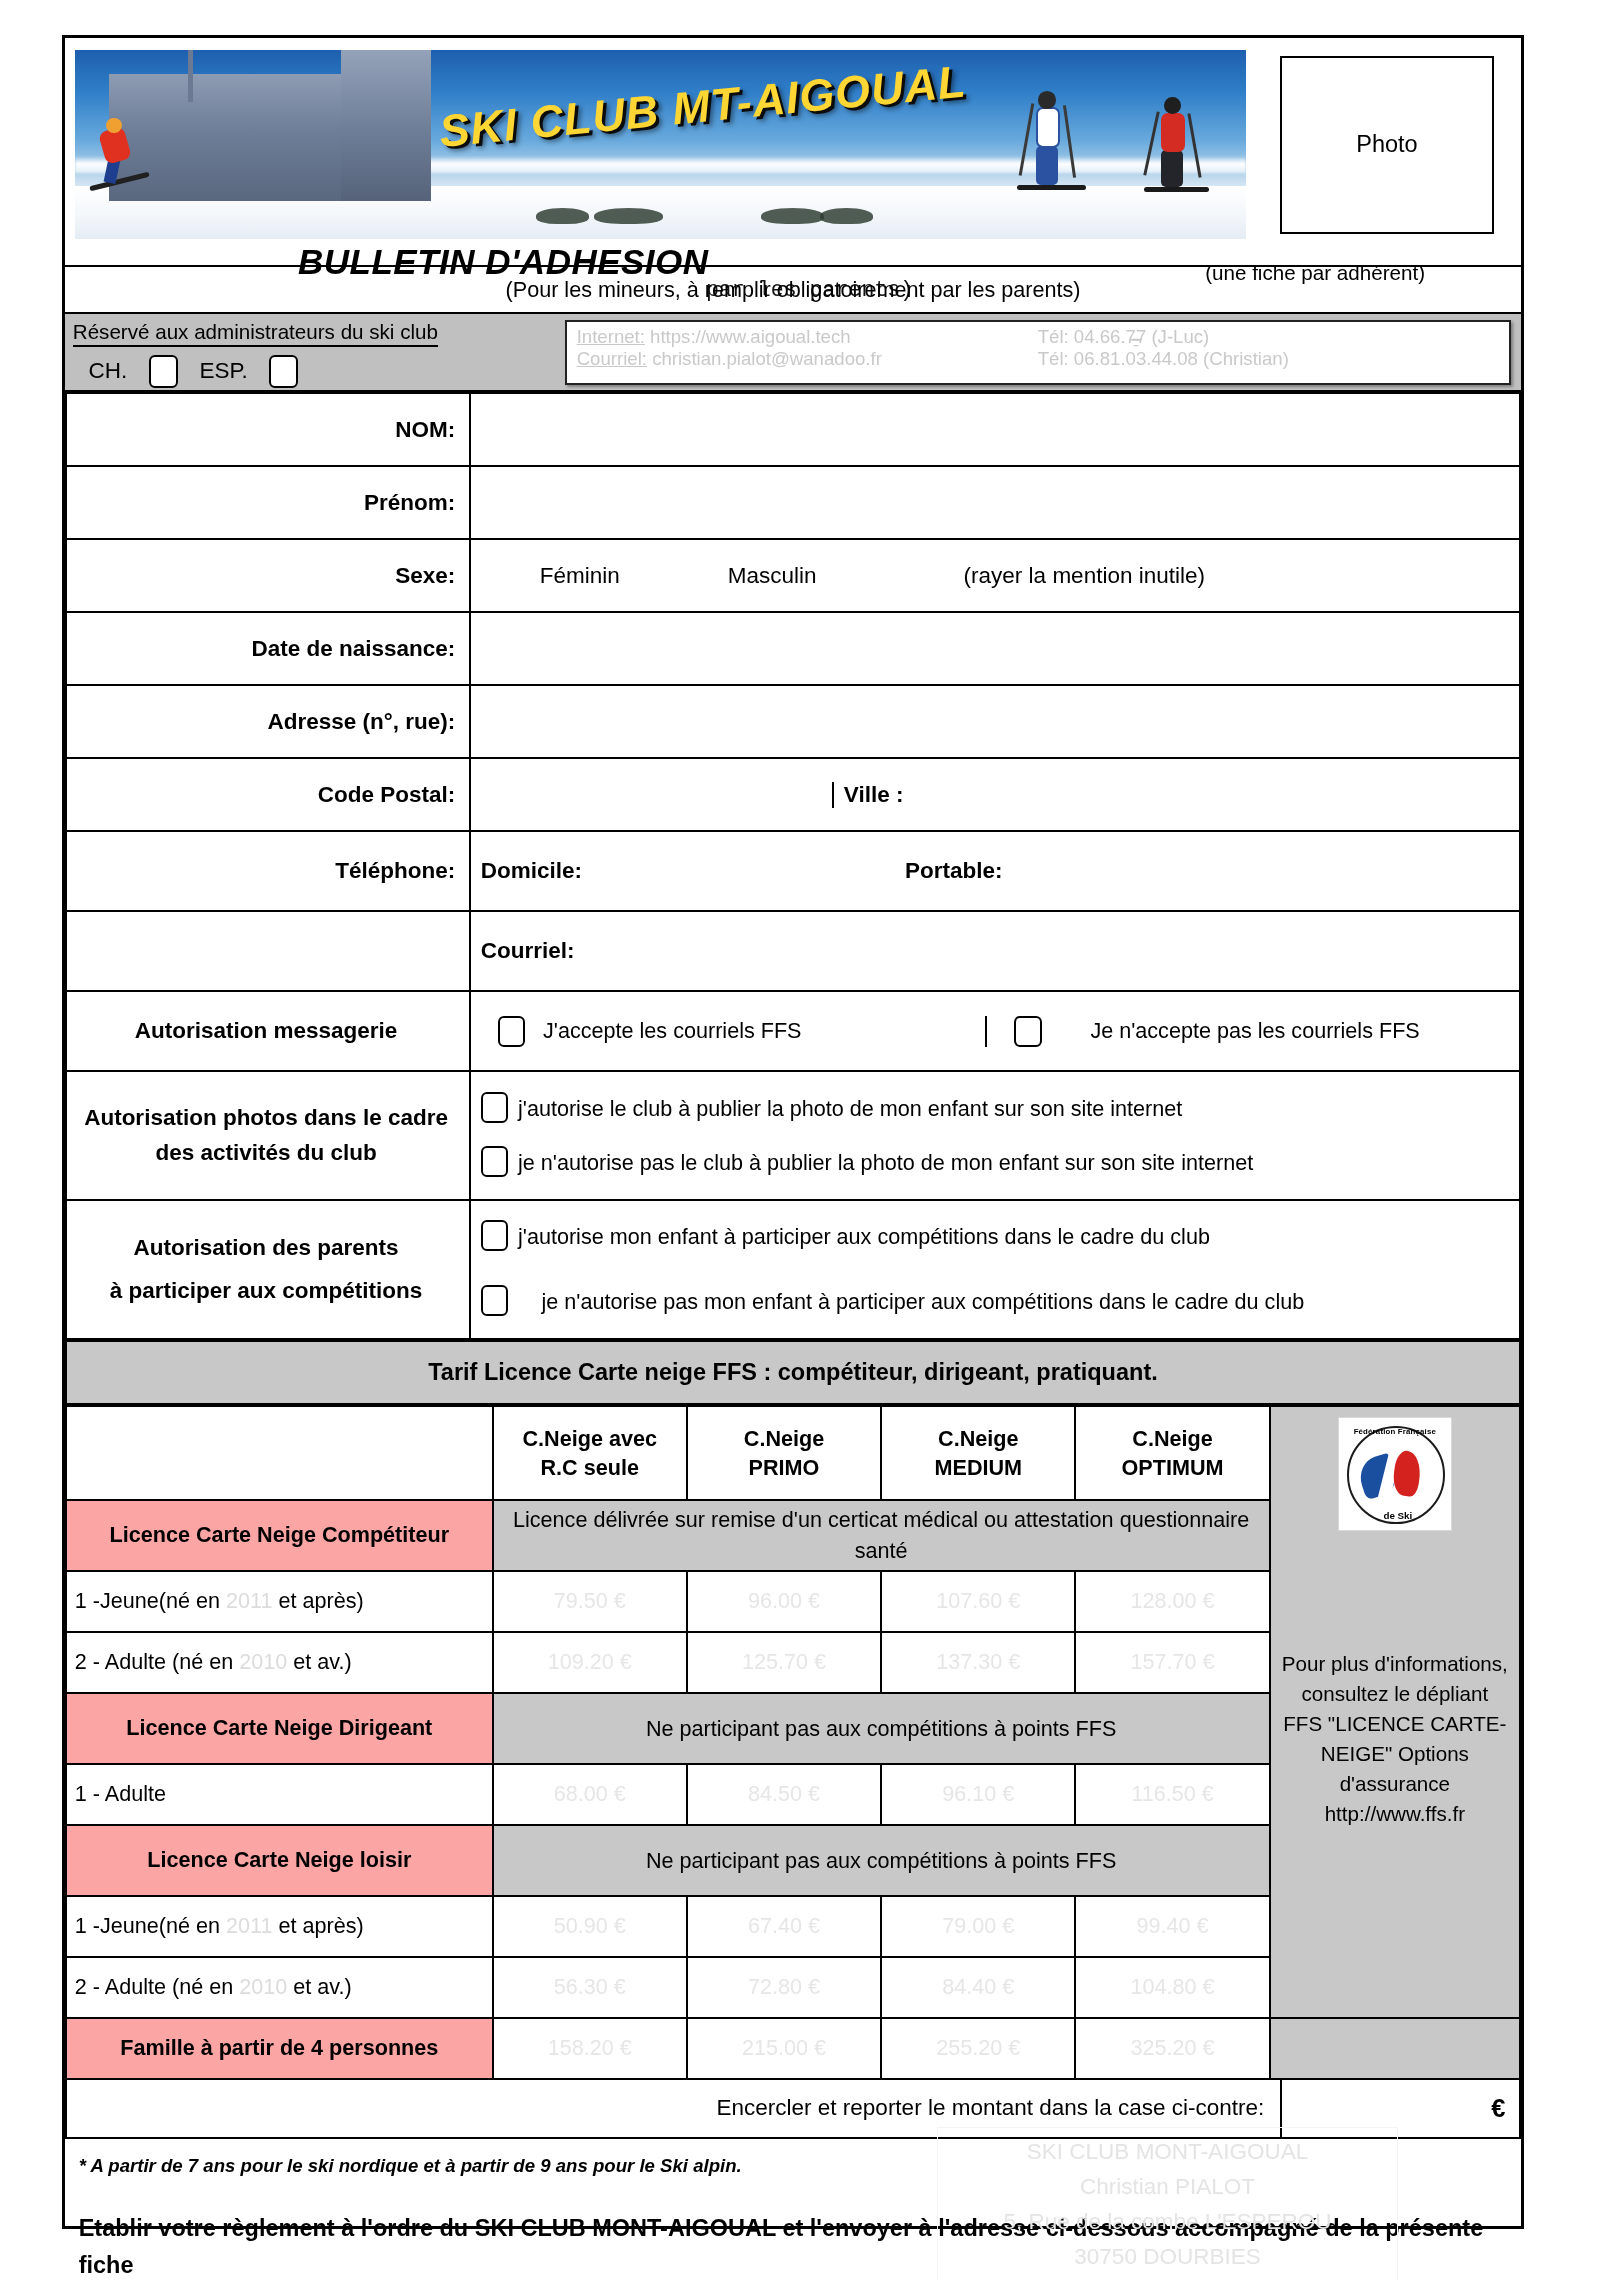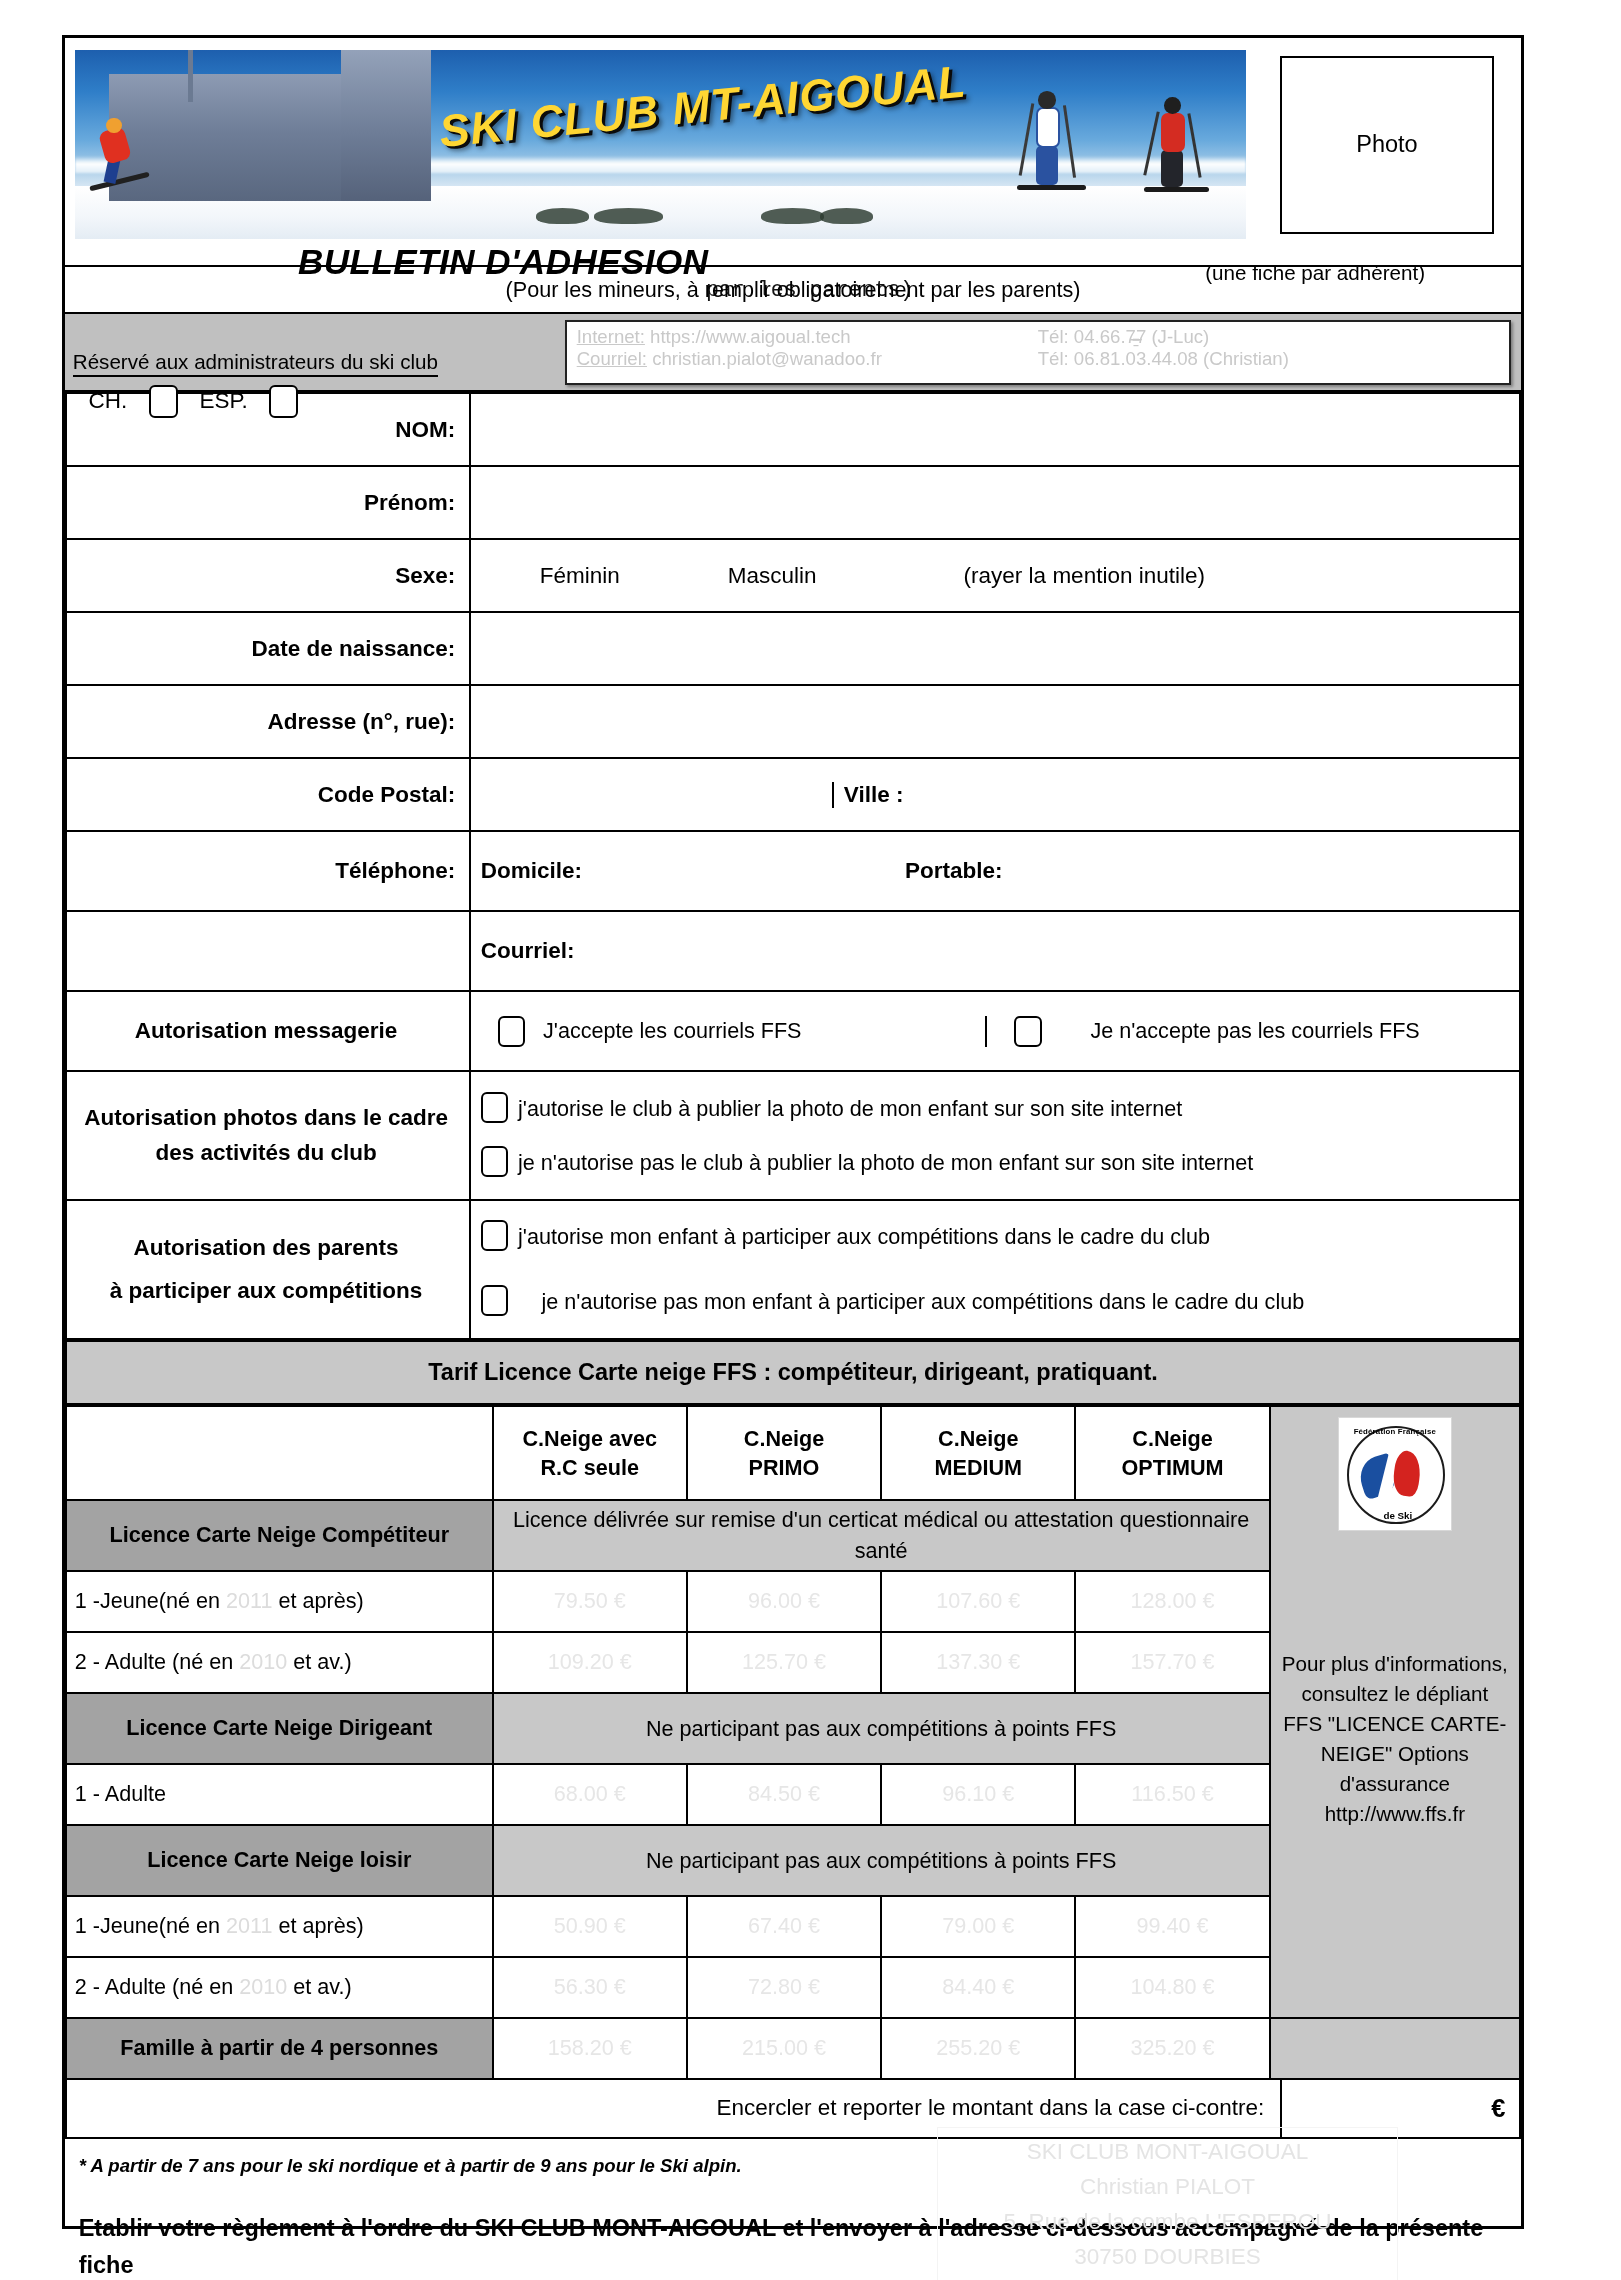--- a/index.html
+++ b/index.html
@@ -137,21 +137,21 @@
   .mineurs-row .overlap {
     position:absolute; left:50%; top:50%; transform:translate(-42%,-50%);
     font-size:21.6px; opacity:.92; white-space:nowrap;font-family:Liberation Mono, monospace;
   }
 
   
   .admin {
     display:flex; border-top:2.9px solid #000; border-bottom:2.9px solid #000;
     background:#c0c0c0; height:80px;
   }
-  .admin .left { width:496px; padding:5.9px 0 0 7.8px; position:relative;margin-top:30px; }
+  .admin .left { width:496px; padding:5.9px 0 0 7.8px; position:relative; }
   .admin .resv { font-size:20.6px; border-bottom:2px solid #000; display:inline-block; padding-bottom:1px;}
   .admin .chk-row { display:flex; align-items:center; gap:21.6px; margin-top:7.8px; padding-left:15.7px;}
   .admin .chk-row .lbl{ font-size:22.5px; }
   .cbx { width:29px; height:33px; border:2.9px solid #000; border-radius:5.9px; background:#fff; display:inline-block; }
   .admin .right { flex:1; padding:5.9px 9.8px 5.9px 3.9px; }
   .admin .contact-box {
     border:2px solid #222; background:#fff; height:65px; padding:3.9px 9.8px;
     box-shadow:2px 2px 2.9px rgba(0,0,0,.35);
   }
   .admin .contact-line { display:flex; font-size:18.6px; color:#c9c9c9; white-space:nowrap; }
@@ -200,21 +200,21 @@
     display:flex; align-items:center; justify-content:center;
   }
 
   table.tarif { width:100%; border-collapse:collapse; table-layout:fixed; }
   table.tarif td { border:2px solid #000; font-size:21.6px; text-align:center; }
   .t-c0 { width:404px; }
   .t-c1,.t-c2,.t-c3,.t-c4 { width:184px; }
   .t-c5 { width:237px; }
 
   .th-cell { height:94px; font-weight:bold; font-size:22.5px; line-height:29px; }
-  .cat-cell { background:#a3a3a3; font-weight:bold; text-align:center !important; height:71px; font-size:22.5px;margin-top:44px;}
+  .cat-cell { background:#fca5a5; font-weight:bold; text-align:center !important; height:71px; font-size:22.5px;margin-top:44px;}
   .note-cell { background:#c8c8c8; font-size:22.5px; line-height:31px; }
   .row-lbl { text-align:left !important; padding-left:7.8px; height:61px; font-size:21.6px;}
   .price { color:#e6e6e6; height:61px; font-size:21.6px; }
   .ffs-cell { background:#c8c8c8; vertical-align:top; padding:7.8px 5.9px; }
   .ffs-logo {
     width:114px; height:114px; margin:2px auto 0; background:#fff;
     border:1px solid #d8d8d8; position:relative; overflow:hidden;
   }
   .ffs-logo .ring { position:absolute; left:7.8px; top:7.8px; width:98px; height:98px;
     border:2px solid #1b1b1b; border-radius:50%; }

